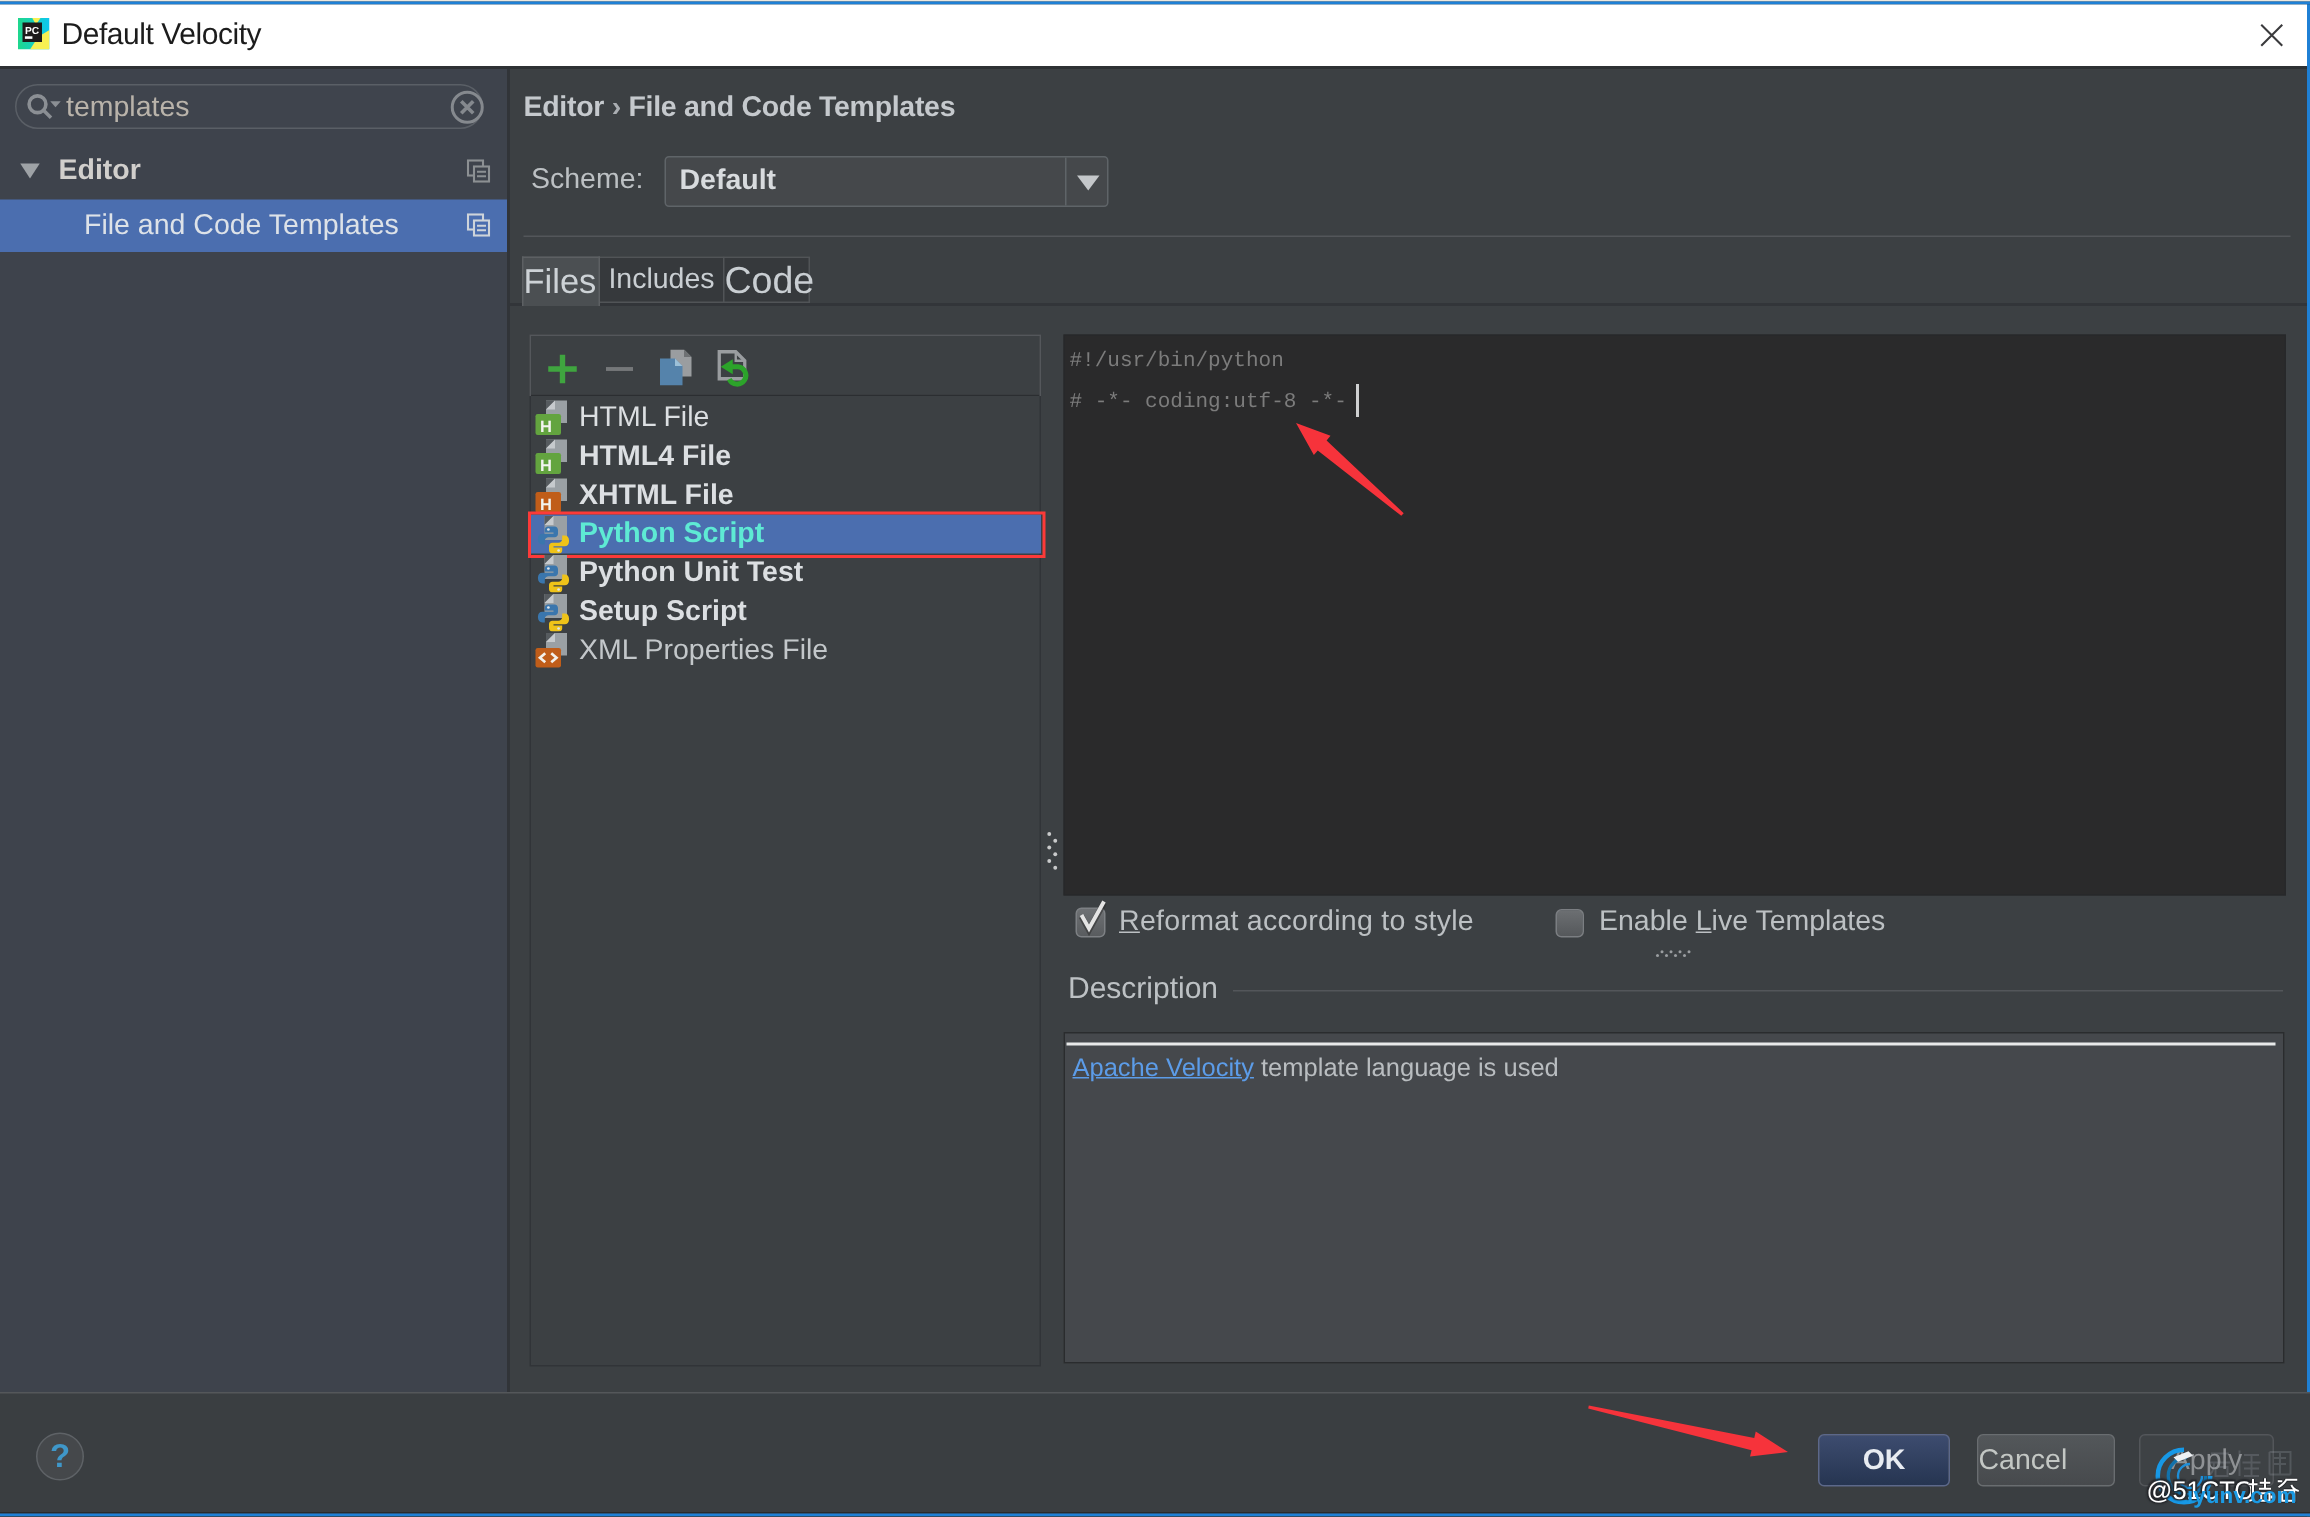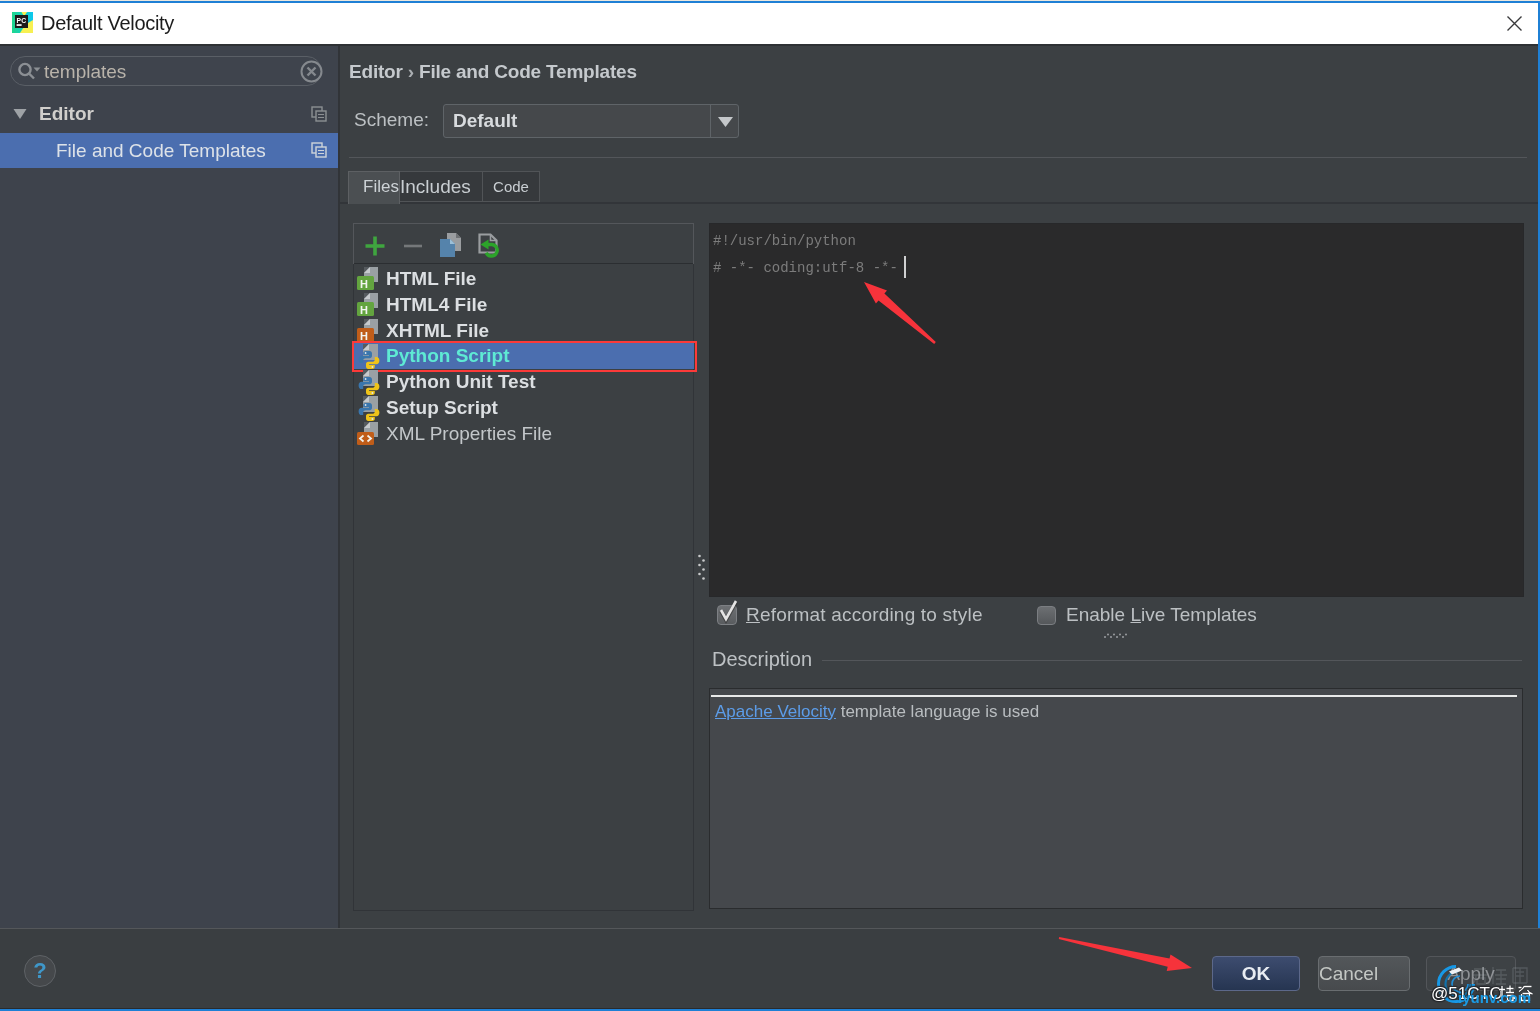--- a/index.html
+++ b/index.html
@@ -76,23 +76,23 @@
 <div class="abs" style="left:354px;top:109px;font-size:19px;color:#bcc0c3">Scheme:</div>
 <div class="abs" style="left:443px;top:104px;width:296px;height:34px;background:#45484b;border:1px solid #5f6468;border-radius:3px"></div>
 <div class="abs" style="left:453px;top:110px;font-size:19px;font-weight:bold;color:#d8dbde">Default</div>
 <div class="abs" style="left:710px;top:105px;width:1px;height:32px;background:#5f6468"></div>
 <svg class="abs" style="left:717px;top:116px" width="17" height="12" viewBox="0 0 17 12">
     <path d="M1 1 L16 1 L8.5 11 Z" fill="#c4c7ca"></path>
   </svg>
 <div class="abs" style="left:349px;top:157px;width:1178px;height:1px;background:#53565a"></div>
 
 <div class="abs" style="left:340px;top:202px;width:1198px;height:2px;background:#323539"></div>
-<div class="abs" style="left:399px;top:171px;width:84px;height:31px;background:#36393c;border:1px solid #515457;color:#c9ced2;font-size:19px;text-align:left;line-height:30px">Includes</div>
-<div class="abs" style="left:482px;top:171px;width:58px;height:31px;background:#36393c;border:1px solid #515457;color:#c9ced2;font-size:15px;text-align:center;line-height:30px">Code</div>
-<div class="abs" style="left:348px;top:171px;width:52px;height:33px;background:#4b4f52;border:1px solid #5d6063;border-bottom:none;color:#cdd2d6;font-size:17px;text-align:right;line-height:30px">Files</div>
+<div class="abs" style="left:399px;top:171px;width:84px;height:31px;background:#36393c;border:1px solid #515457;color:#c9ced2;font-size:19px;text-align:center;line-height:30px">Includes</div>
+<div class="abs" style="left:482px;top:171px;width:58px;height:31px;background:#36393c;border:1px solid #515457;color:#c9ced2;font-size:25px;text-align:center;line-height:30px">Code</div>
+<div class="abs" style="left:348px;top:171px;width:52px;height:33px;background:#4b4f52;border:1px solid #5d6063;border-bottom:none;color:#cdd2d6;font-size:23px;text-align:left;line-height:30px">Files</div>
 
 <div class="abs" style="left:353px;top:223px;width:341px;height:688px;border:1px solid #313438"></div>
 <div class="abs" style="left:353px;top:223px;width:341px;height:41px;border:1px solid #54575b"></div>
 <div class="abs" style="left:354px;top:263px;width:339px;height:1px;background:#2b2e31"></div>
 
 <svg class="abs" style="left:365px;top:235px" width="20" height="22" viewBox="0 0 20 22">
     <path d="M10 1.5 L10 20.5 M0.5 11 L19.5 11" stroke="#3fa53f" stroke-width="3.6"></path>
   </svg>
 <svg class="abs" style="left:404px;top:244px" width="18" height="4" viewBox="0 0 18 4">
     <path d="M0 2 L18 2" stroke="#75787a" stroke-width="2.6"></path>
@@ -110,21 +110,21 @@
   <path d="M10.5 6.5 L10.5 16.5 L2.5 11.5 Z" fill="#2ca32a"></path>
 </svg>
 
 <svg class="abs" style="left:356px;top:266px" width="26" height="25" viewBox="0 0 26 25">
   <path d="M8 1 L22 1 L22 16 L8 16 Z" fill="#9aa0a4"></path>
   <path d="M8 1 L14 1 L8 7 Z" fill="#565b5f"></path>
     <path d="M14 1 L8 7 L14 7 Z" fill="#c6cacd"></path>
   <rect x="1" y="10" width="17" height="14" rx="1.5" fill="#63a43f"></rect>
   <text x="4" y="22" font-family="Liberation Sans" font-size="11" font-weight="bold" fill="#f2f4f0">H</text>
 </svg>
-<div class="abs" style="left:386px;top:268px;font-size:19px;font-weight:bold;color:#dcdfe2">HTML File</div>
+<div class="abs" style="left:386px;top:268px;font-size:19px;font-weight:normal;color:#dcdfe2">HTML File</div>
 <svg class="abs" style="left:356px;top:292px" width="26" height="25" viewBox="0 0 26 25">
   <path d="M8 1 L22 1 L22 16 L8 16 Z" fill="#9aa0a4"></path>
   <path d="M8 1 L14 1 L8 7 Z" fill="#565b5f"></path>
     <path d="M14 1 L8 7 L14 7 Z" fill="#c6cacd"></path>
   <rect x="1" y="10" width="17" height="14" rx="1.5" fill="#63a43f"></rect>
   <text x="4" y="22" font-family="Liberation Sans" font-size="11" font-weight="bold" fill="#f2f4f0">H</text>
 </svg>
 <div class="abs" style="left:386px;top:294px;font-size:19px;font-weight:bold;color:#dcdfe2">HTML4 File</div>
 <svg class="abs" style="left:356px;top:318px" width="26" height="25" viewBox="0 0 26 25">
   <path d="M8 1 L22 1 L22 16 L8 16 Z" fill="#9aa0a4"></path>

